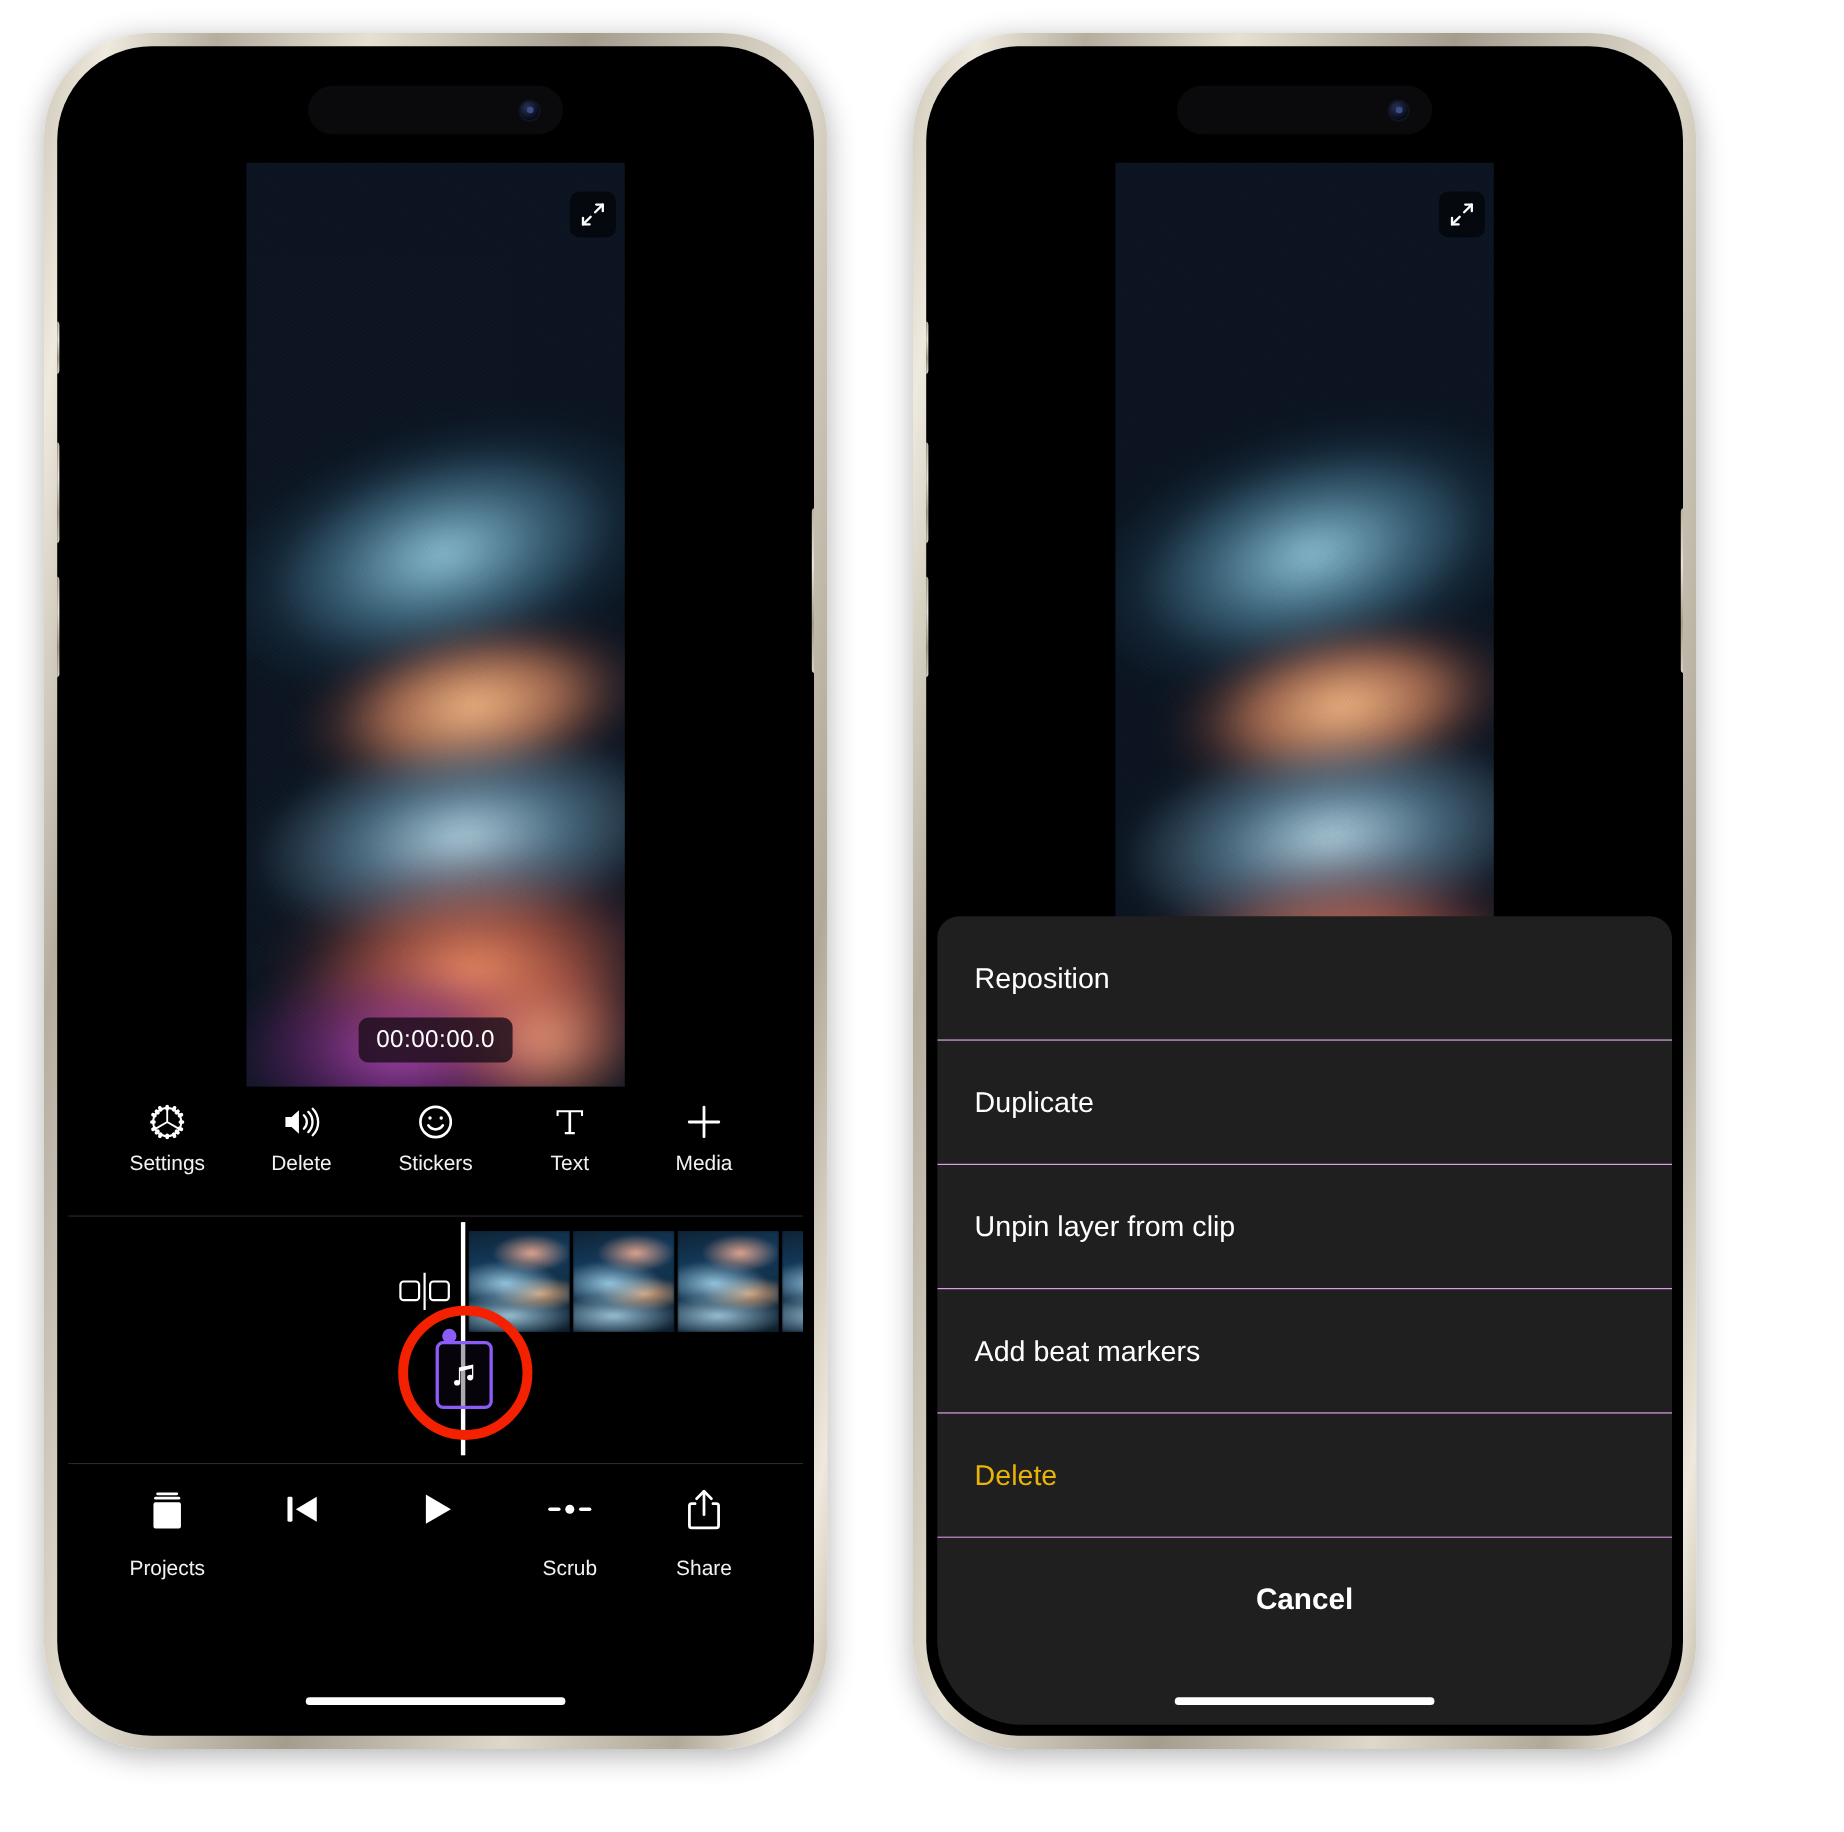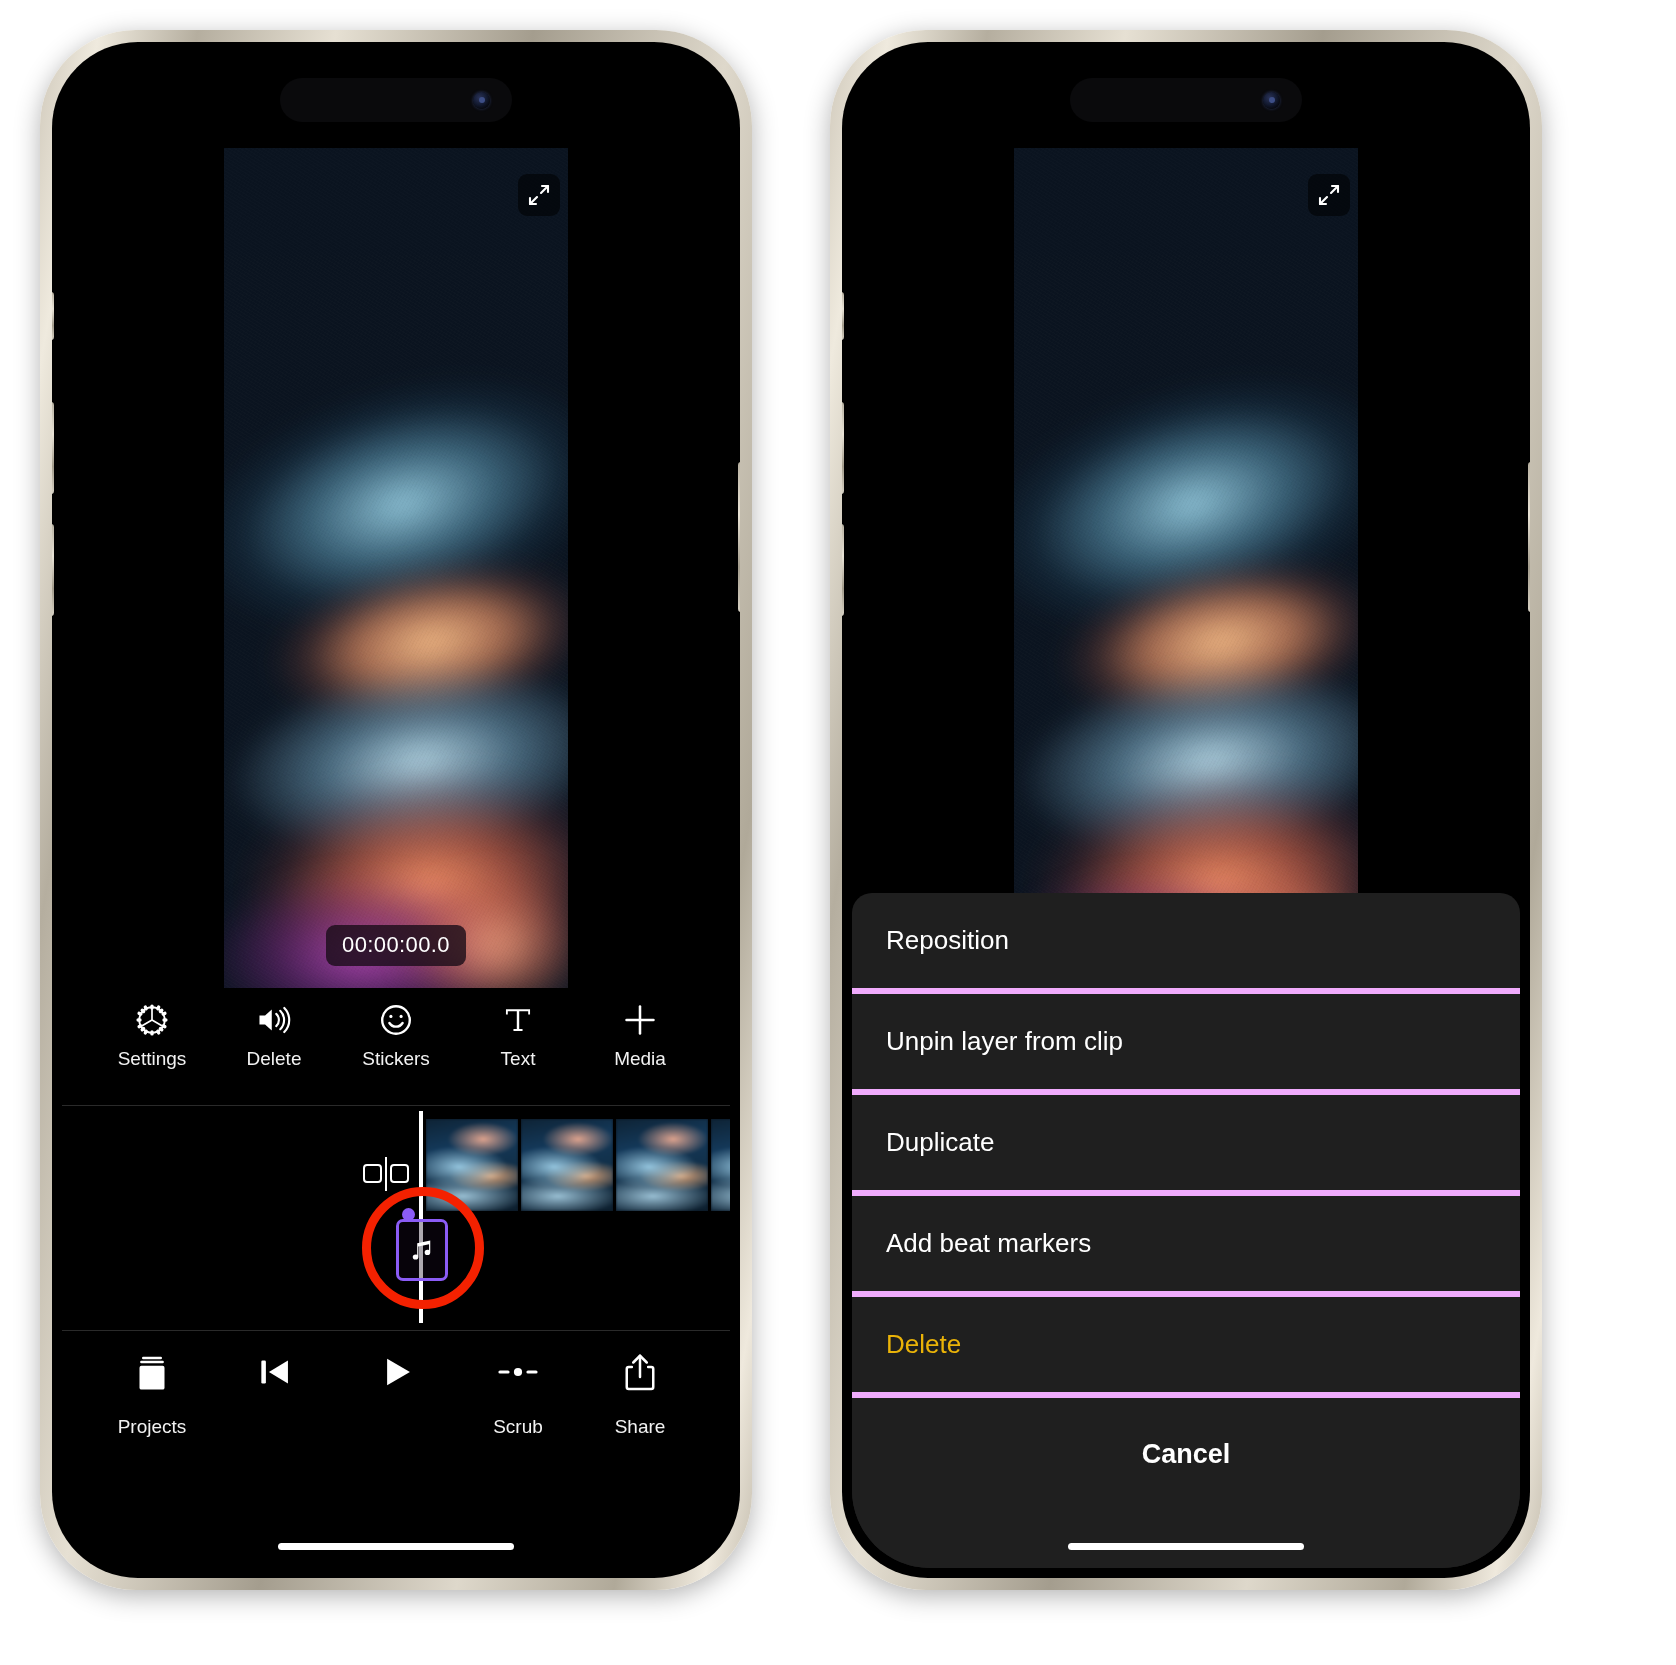--- a/index.html
+++ b/index.html
@@ -231,26 +231,26 @@
     position:absolute; left: 0; right: 0; bottom: 0;
     background: transparent;
     padding: 0 0 0 0;
   }
   .sheet-group {
     background: #1f1f1f;
     border-top-left-radius: 20px; border-top-right-radius: 20px;
     overflow: hidden;
   }
   .sheet-item {
-    height: 101px;
+    height: 113px;
     display:flex; align-items:center;
     padding-left: 34px;
     color:#ffffff;
     font-size: 26px;
-    border-bottom: 6px solid #f0abfc;
+    border-bottom: 1px solid #f0abfc;
   }
   .sheet-item.destructive { color:#eab308; }
   .sheet-cancel {
     height: 112px;
     background:#1f1f1f;
     display:flex; align-items:center; justify-content:center;
     color:#fff; font-size: 27px; font-weight: bold;
   }
   .sheet-bottom-pad { height: 58px; background:#1f1f1f; }
 
@@ -506,24 +506,24 @@
         </div>
 
         <div class="sheet-scrim"></div>
 
         <div class="action-sheet">
           <div class="sheet-group">
             <div class="sheet-item">
               <span>Reposition</span>
             </div>
             <div class="sheet-item">
+              <span>Duplicate</span>
+            </div>
+            <div class="sheet-item">
               <span>Unpin layer from clip</span>
-            </div>
-            <div class="sheet-item">
-              <span>Duplicate</span>
             </div>
             <div class="sheet-item">
               <span>Add beat markers</span>
             </div>
             <div class="sheet-item destructive">
               <span>Delete</span>
             </div>
             <div class="sheet-cancel">
               <span>Cancel</span>
             </div>

